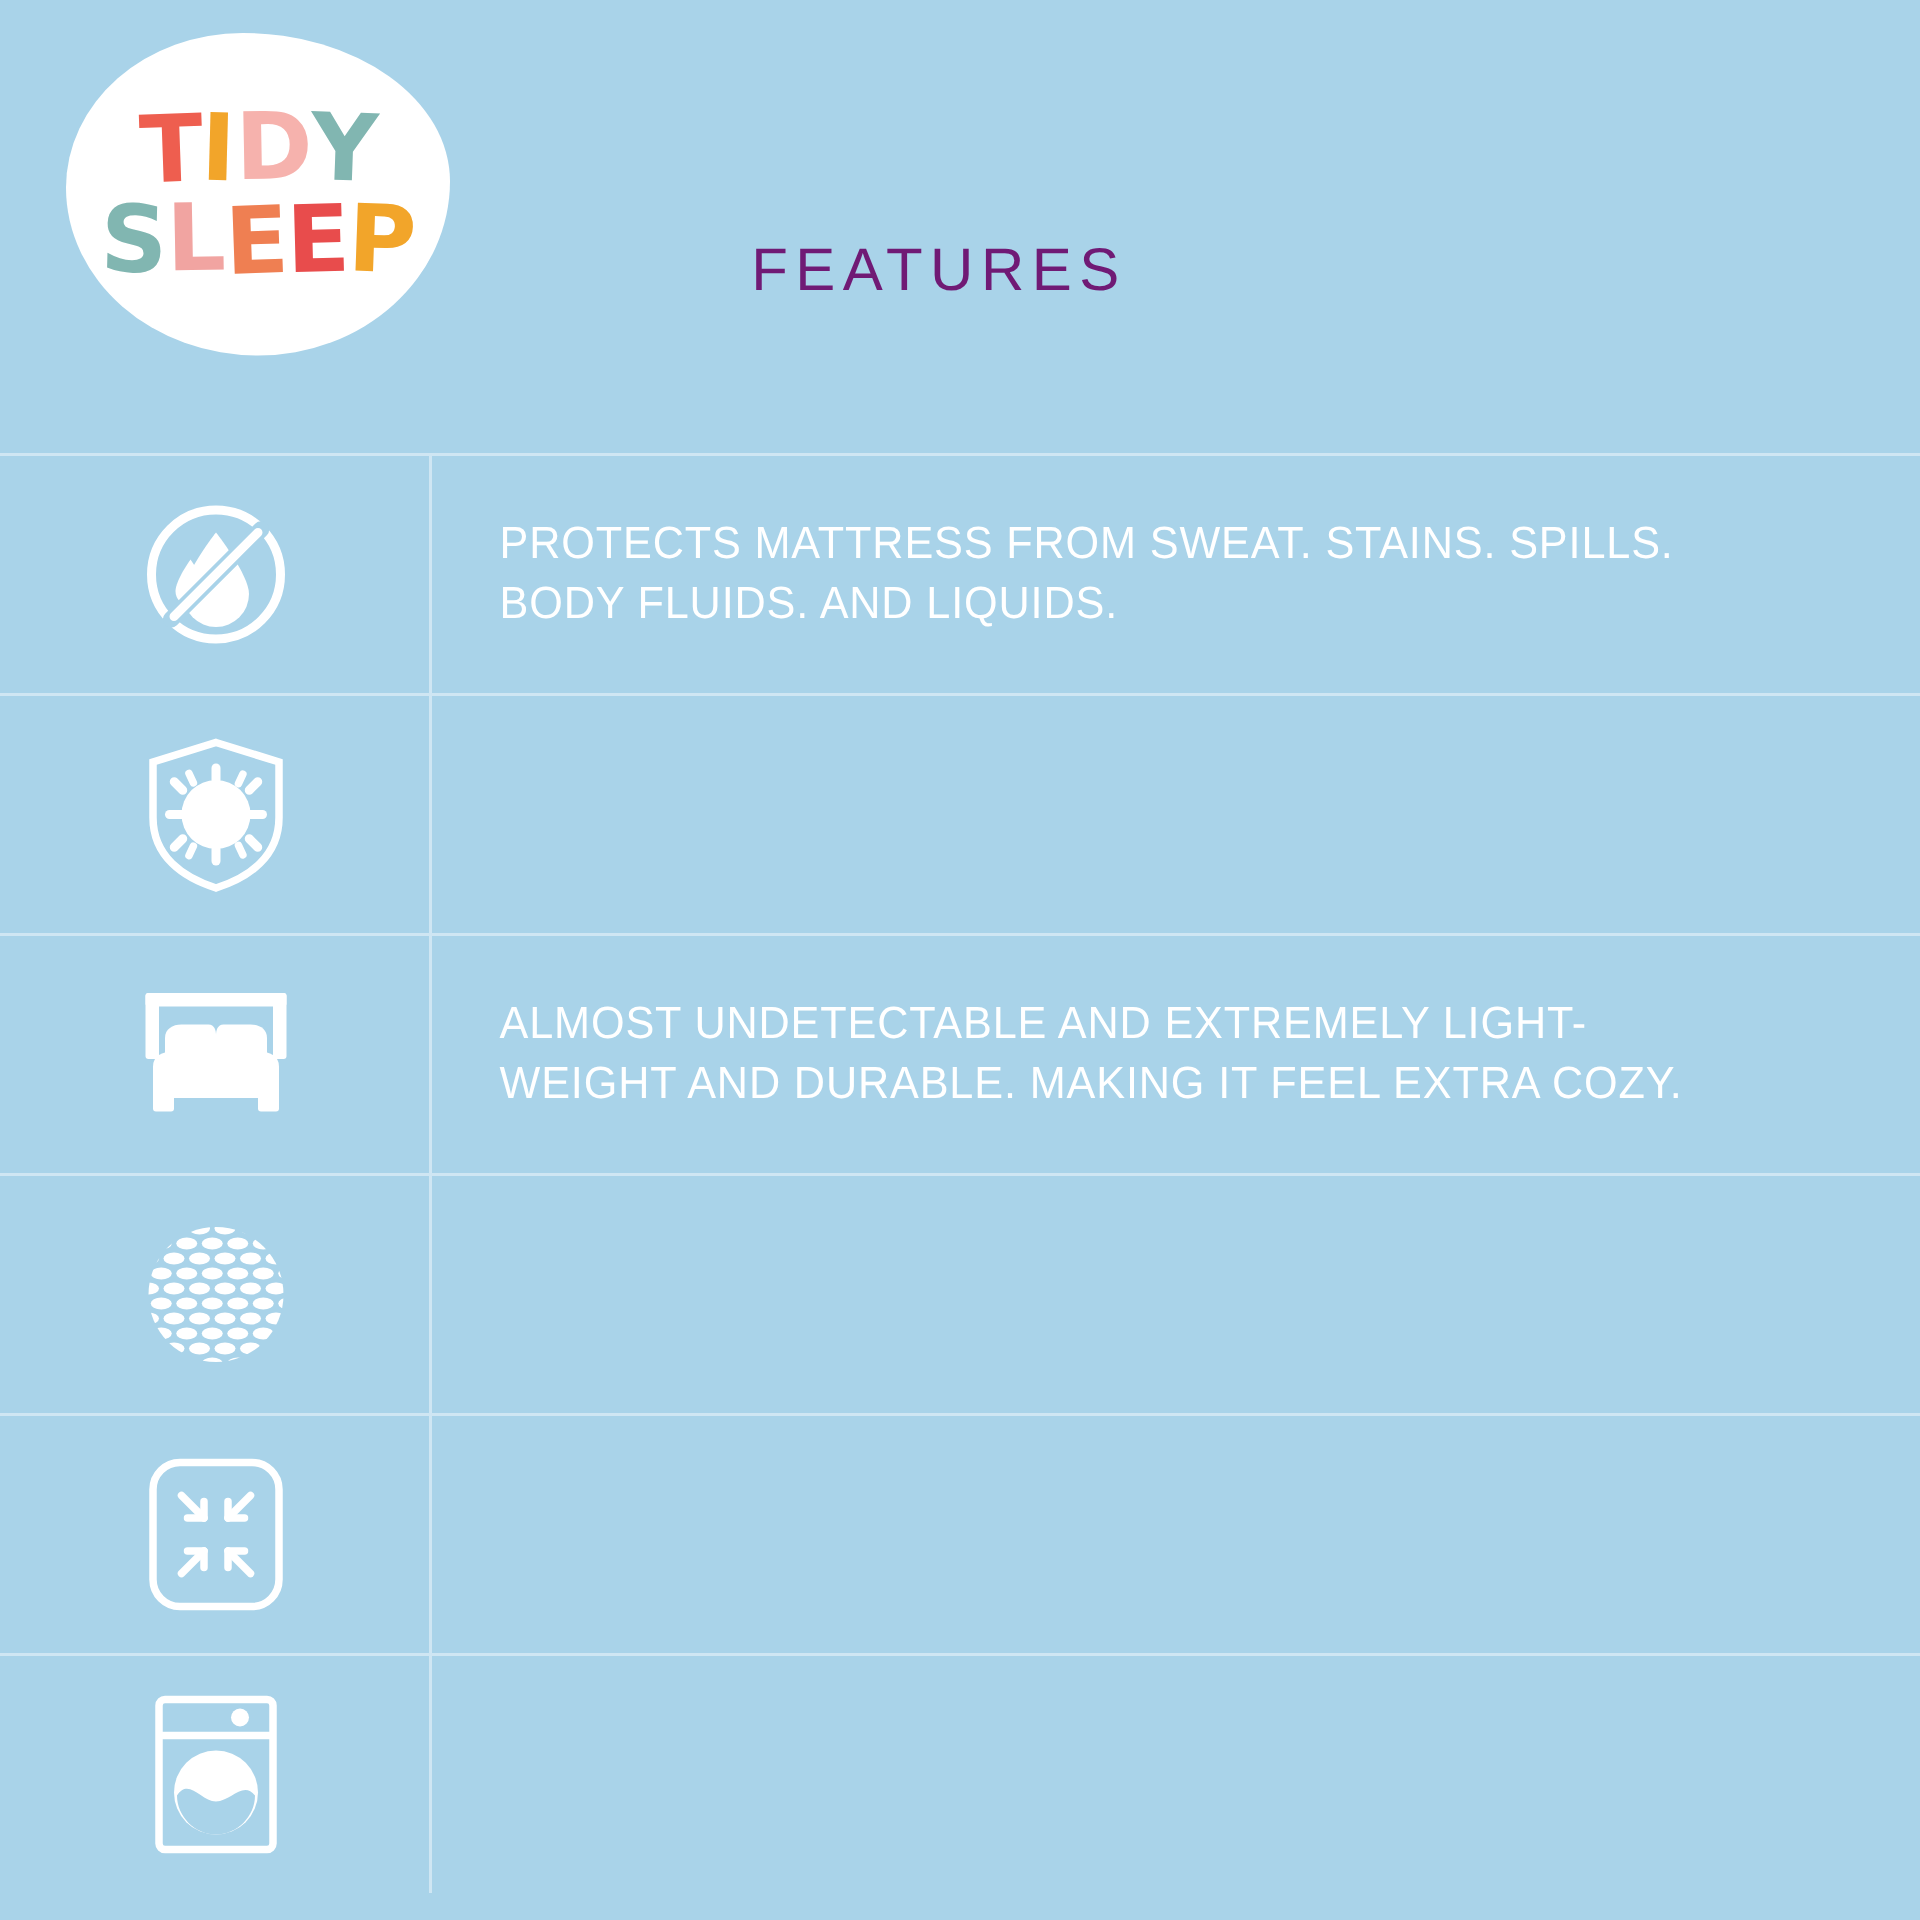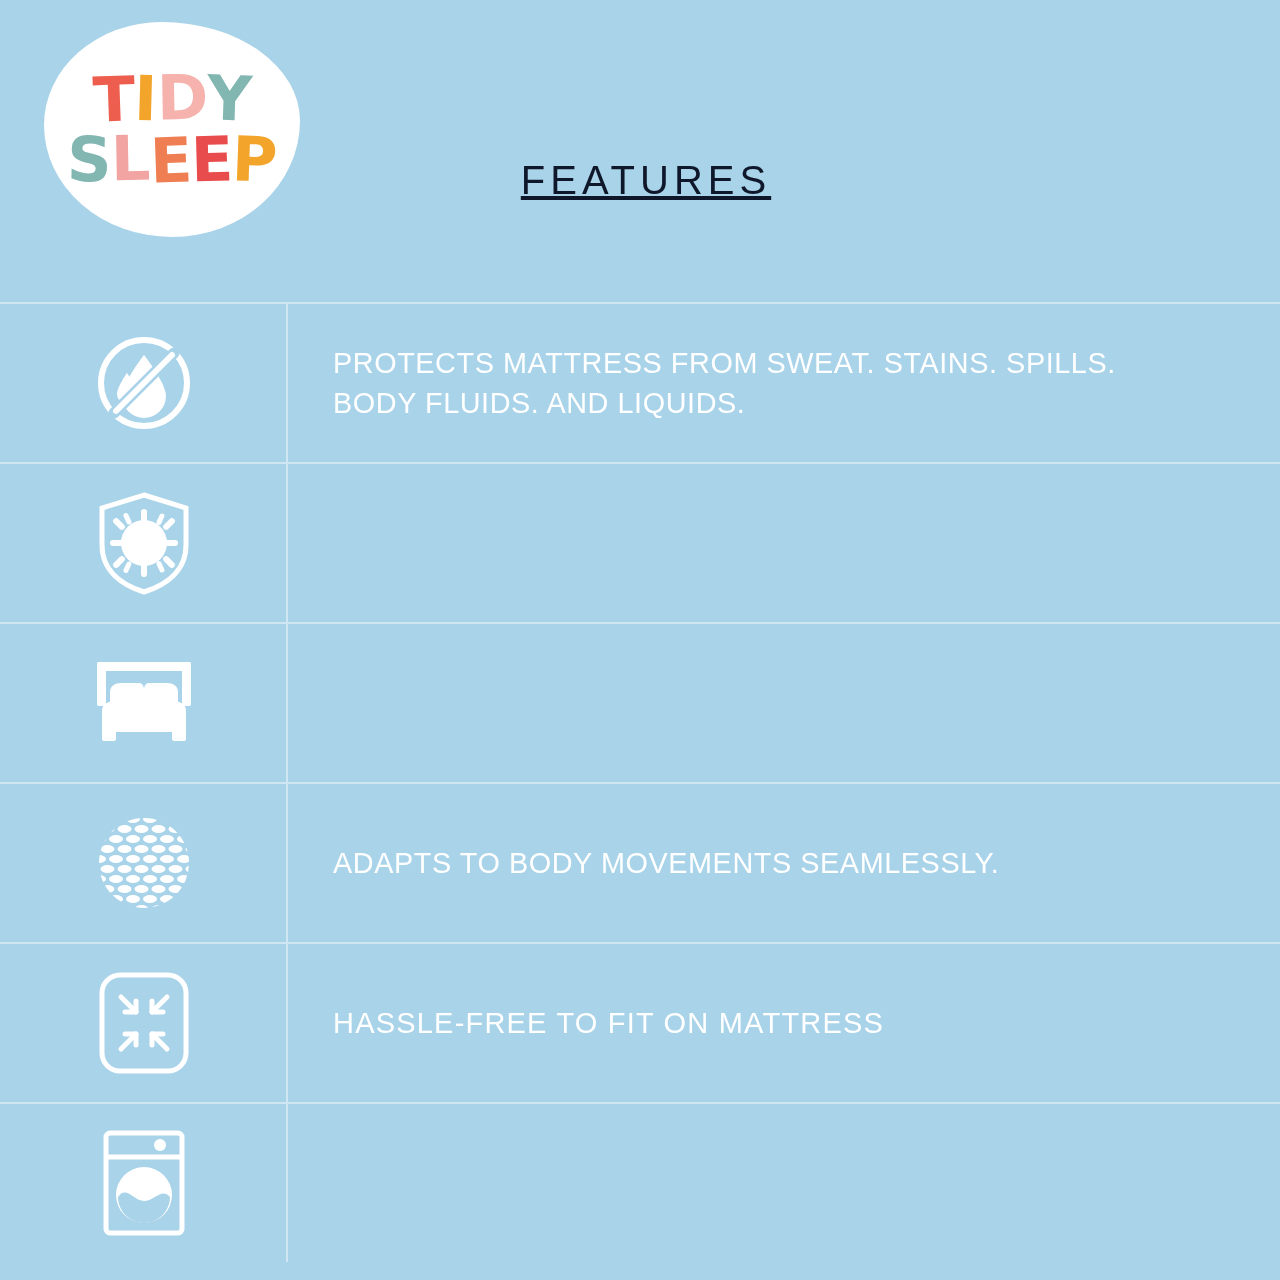--- a/index.html
+++ b/index.html
@@ -49,29 +49,28 @@
   #logo .line2 .logo-letter { font-size:62px; }
   #logo .lt-0 { transform:rotate(-2deg) translateY(1px); }
   #logo .lt-1 { transform:rotate(1.5deg); }
   #logo .lt-2 { transform:rotate(-1deg) translateY(-1px); }
   #logo .lt-3 { transform:rotate(2deg); }
   #logo .lt-4 { transform:rotate(-1.5deg); }
 
   
   #features-title {
     position:absolute;
-    left:296px; top:158px;
+    left:276px; top:158px;
     width:700px;
     text-align:center;
-    color:#0f172a;
+    color:#701a75;
     font-size:40px;
     font-weight:500;
     letter-spacing:5px;
     font-family:"Liberation Sans", sans-serif;
-    text-decoration:underline;
   }
 
   
   #feature-table { position:relative; }
   .feature-row {
     position:relative;
     display:flex;
     align-items:stretch;
     height:160px;
     border-top:2px solid #cfe6f3;
@@ -200,20 +199,26 @@
               <rect x="90" y="6" width="9" height="44" rx="2"></rect>
               <path d="M18 36 C18 30 23 27 29 27 H47 C51 27 52 31 52 34 V48 H18 Z"></path>
               <path d="M86 36 C86 30 81 27 75 27 H57 C53 27 52 31 52 34 V48 H86 Z"></path>
               <path d="M10 55 C10 48 16 45 24 45 H80 C88 45 94 48 94 55 V76 H10 Z"></path>
               <rect x="10" y="72" width="14" height="13" rx="2"></rect>
               <rect x="80" y="72" width="14" height="13" rx="2"></rect>
             </g>
           </svg>
         </span>
       </div>
+      <div class="text-cell">
+        <div class="feature-text condensed">
+          <span class="tl">ALMOST UNDETECTABLE AND EXTREMELY LIGHT-</span>
+          <span class="tl">WEIGHT AND DURABLE. MAKING IT FEEL EXTRA COZY.</span>
+        </div>
+      </div>
     </div>
 
     <div class="feature-row">
       <div class="icon-cell">
         <span>
           <svg width="100" height="100" viewBox="0 0 100 100">
             <defs>
               <clipPath id="meshclip">
                   <circle cx="50" cy="50" r="45"></circle>
                 </clipPath>
@@ -299,25 +304,20 @@
                 <ellipse cx="5" cy="6" rx="7" ry="4"></ellipse>
                   <ellipse cx="22" cy="6" rx="7" ry="4"></ellipse>
                 <ellipse cx="39" cy="6" rx="7" ry="4"></ellipse>
                   <ellipse cx="56" cy="6" rx="7" ry="4"></ellipse>
                 <ellipse cx="73" cy="6" rx="7" ry="4"></ellipse>
                   <ellipse cx="-12" cy="6" rx="7" ry="4"></ellipse>
               </g>
             </g>
           </svg>
         </span>
-      </div>
-      <div class="text-cell">
-        <div class="feature-text condensed">
-          <span class="tl">ADAPTS TO BODY MOVEMENTS SEAMLESSLY.</span>
-        </div>
       </div>
     </div>
 
     <div class="feature-row">
       <div class="icon-cell">
         <span>
           <svg width="92" height="104" viewBox="0 0 92 104">
             <rect x="4" y="4" width="84" height="96" rx="18" fill="none" stroke="#fff" stroke-width="5"></rect>
             <g stroke="#fff" stroke-width="5" stroke-linecap="round" stroke-linejoin="round" fill="none">
               <path d="M23 26 L38 41"></path>
@@ -325,25 +325,20 @@
               <path d="M69 26 L54 41"></path>
                 <path d="M54 30 L54 41 L65 41"></path>
               <path d="M23 78 L38 63"></path>
                 <path d="M38 74 L38 63 L27 63"></path>
               <path d="M69 78 L54 63"></path>
                 <path d="M54 74 L54 63 L65 63"></path>
             </g>
           </svg>
         </span>
       </div>
-      <div class="text-cell">
-        <div class="feature-text">
-          <span class="tl">HASSLE-FREE TO FIT ON MATTRESS</span>
-        </div>
-      </div>
     </div>
 
     <div class="feature-row">
       <div class="icon-cell">
         <span>
           <svg width="84" height="108" viewBox="0 0 84 108">
             <rect x="4" y="4" width="76" height="100" rx="4" fill="none" stroke="#fff" stroke-width="5"></rect>
             <line x1="4" y1="28" x2="80" y2="28" stroke="#fff" stroke-width="5"></line>
             <circle cx="58" cy="16" r="6" fill="#fff"></circle>
             <circle cx="42" cy="66" r="28" fill="#fff"></circle>

